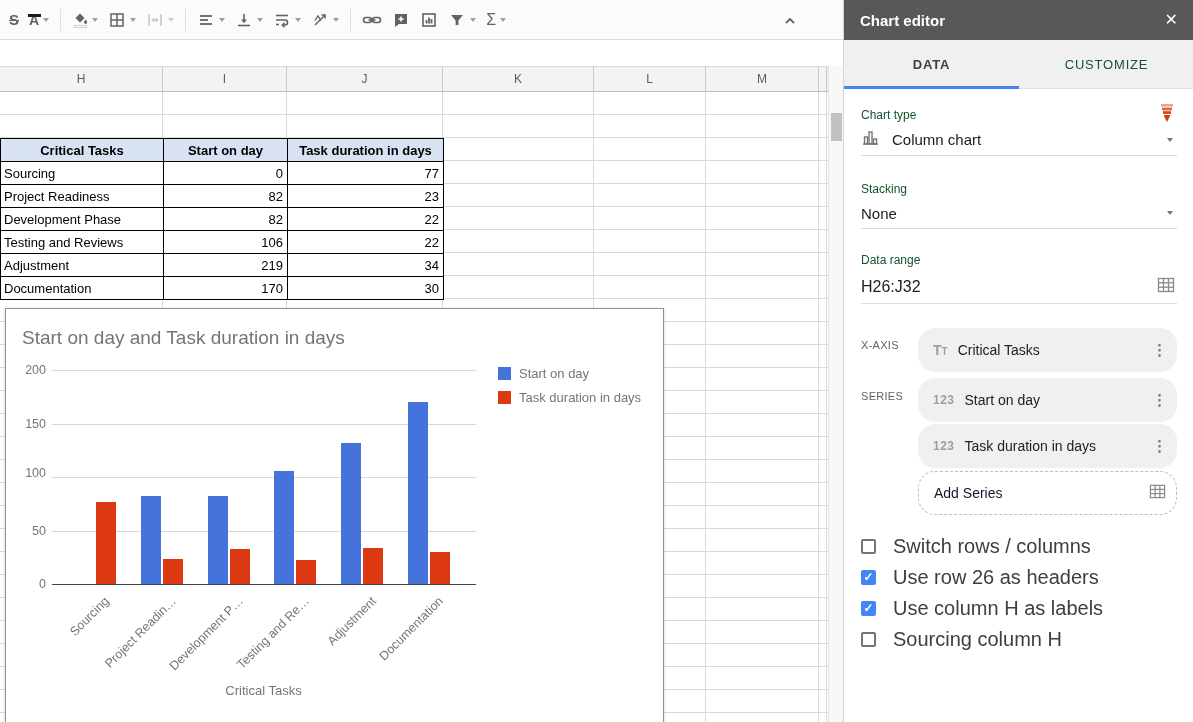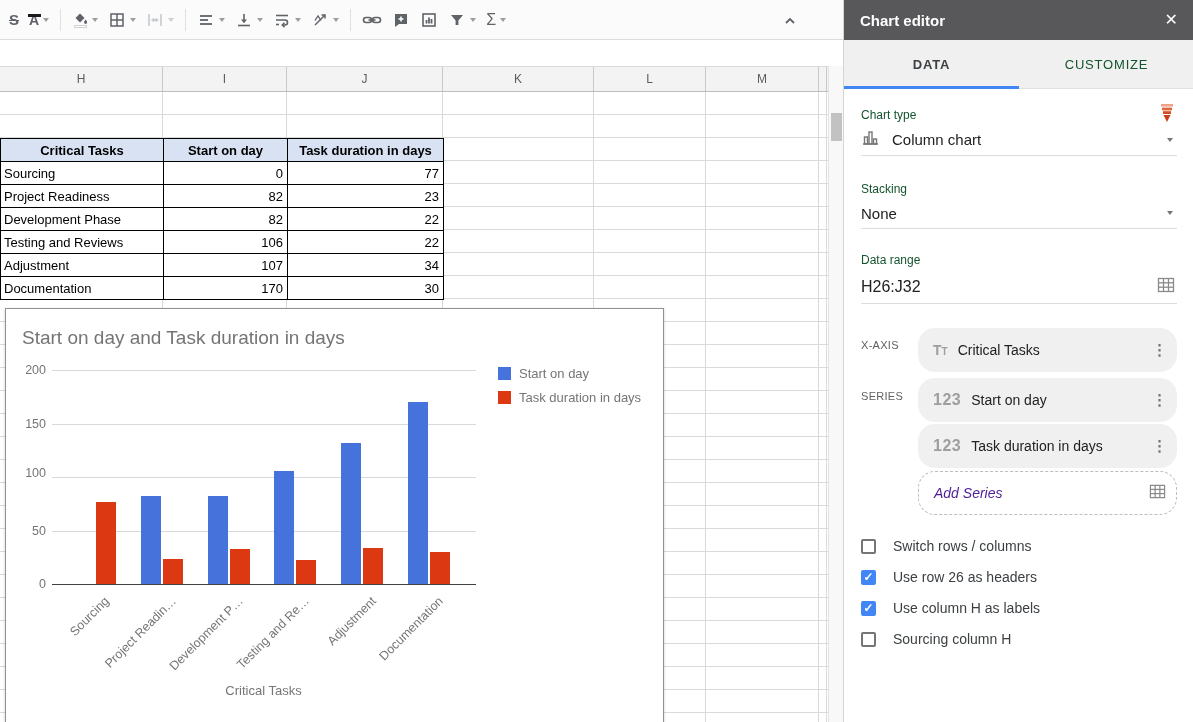--- a/index.html
+++ b/index.html
@@ -89,29 +89,29 @@
   .select-row .val { font-size:15px; color:#212121; flex:1; }
   .select-row .caret { margin-right:4px; border-top-color:#757575; }
   .grid-ic { margin-right:2px; }
   .section-lab { position:absolute; left:17px; font-size:11px; color:#616161; letter-spacing:.3px; }
   .pill { position:absolute; left:74px; width:259px; height:44px; background:#f0f0f0; border-radius:17px;
     display:flex; align-items:center; padding:0 10px 0 15px; }
   .pill .ic { color:#9e9e9e; font-weight:700; margin-right:10px; white-space:nowrap; }
   .pill .lb { flex:1; font-size:14px; color:#212121; }
   .pill .dots { color:#757575; font-size:15px; font-weight:700; letter-spacing:0; }
   .pill.dashed { background:#fff; border:1px dashed #bdbdbd; }
-  .pill.dashed .lb { color:#4c1d95;font-style:italic; }
+  .pill.dashed .lb { color:#0f172a; }
   .cbrow { position:absolute; left:17px; display:flex; align-items:center; height:20px; }
   .cbox { width:15px; height:15px; border:2px solid #757575; border-radius:2px; margin-right:17px; }
   .cbox.on { border-color:#4285f4; background:#4285f4; color:#fff; font-size:12px; font-weight:700;
     display:flex; align-items:center; justify-content:center; }
-  .cbrow .lb { font-size:14px; color:#3c4043; }
+  .cbrow .lb { font-size:20px; color:#3c4043; }
   .tt-ic { color:#9e9e9e; font-weight:600; }
   .tt-ic .big { font-size:14px; } .tt-ic .sm { font-size:10px; }
-  .num-ic { font-size:16px; letter-spacing:.5px; }
+  .num-ic { font-size:12px; letter-spacing:.5px; }
 </style>
 </head>
 <body>
 
 <div id="app">
 
   <div id="toolbar">
     <div class="tbtn">
         <span class="glyph strike">S</span>
       </div>
@@ -259,21 +259,21 @@
           <div class="tcell num" style="width: 124px;">82</div>
           <div class="tcell num" style="width: 156px;">22</div>
         </div>
         <div class="trow">
           <div class="tcell txt" style="width: 163px;">Testing and Reviews</div>
           <div class="tcell num" style="width: 124px;">106</div>
           <div class="tcell num" style="width: 156px;">22</div>
         </div>
         <div class="trow">
           <div class="tcell txt" style="width: 163px;">Adjustment</div>
-          <div class="tcell num" style="width: 124px;">107</div>
+          <div class="tcell num" style="width: 124px;">219</div>
           <div class="tcell num" style="width: 156px;">34</div>
         </div>
         <div class="trow">
           <div class="tcell txt" style="width: 163px;">Documentation</div>
           <div class="tcell num" style="width: 124px;">170</div>
           <div class="tcell num" style="width: 156px;">30</div>
         </div>
       </div>
 
     <div id="chart-box">

